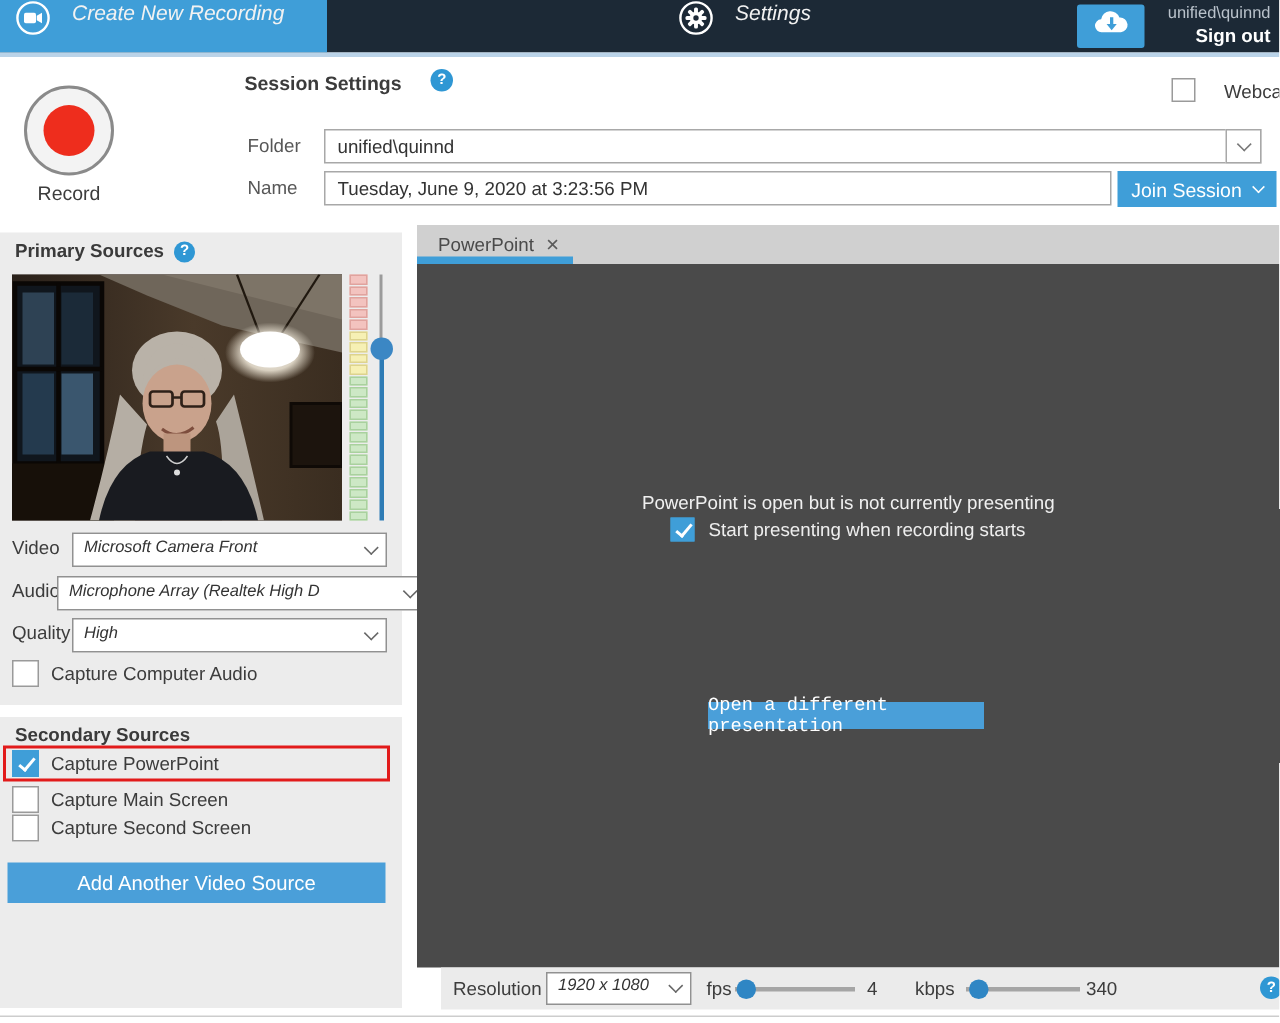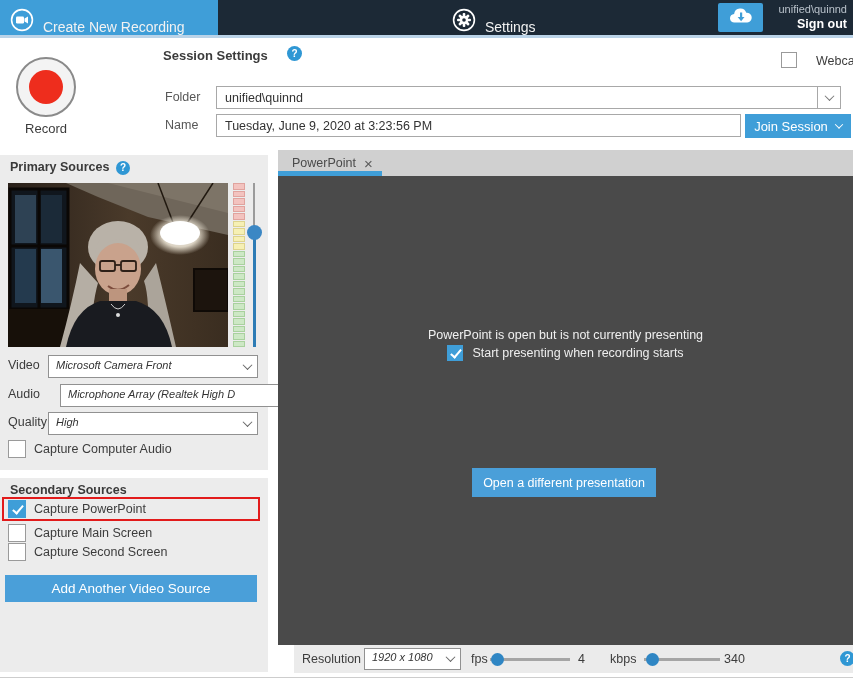--- a/index.html
+++ b/index.html
@@ -3,21 +3,21 @@
 <meta charset="utf-8">
 <style>
   * { margin:0; padding:0; box-sizing:border-box; }
   html,body { background:#fff; }
   body { font-family:"Liberation Sans", sans-serif; }
   #app { position:relative; width:853px; height:682px; background:#fff; overflow:hidden; }
 
   
   .header { position:absolute; left:0; top:0; width:853px; height:35px; background:#1c2936; }
   .hdr-strip { position:absolute; left:0; top:35px; width:853px; height:3px; background:#bad3e8; }
-  .tab { position:absolute; top:0; height:35px; display:flex; align-items:flex-end; gap:9px; color:#f2f2f2; font-size:14px; cursor:pointer; }
+  .tab { position:absolute; top:0; height:35px; display:flex; align-items:flex-start; gap:14px; color:#f2f2f2; font-size:14px; cursor:pointer;font-style:italic; }
   .tab.active { background:#3f9ed8; padding:0 14px 0 10px; left:0; width:218px; }
   .tab.t2 { left:245px; }
   .tab.t3 { left:452px; }
   .cloudbtn { position:absolute; left:718px; top:3px; width:45px; height:29px; background:#3f9ed8; border-radius:2px; display:flex; align-items:center; justify-content:center; cursor:pointer; }
   .userblock { position:absolute; right:6px; top:3px; text-align:right; }
   .username { font-size:11px; color:#b9c2cb; line-height:13px; }
   .signout { font-size:12.5px; color:#fff; font-weight:bold; line-height:16px; cursor:pointer; }
 
   
   .record-wrap { position:absolute; left:8px; top:57px; width:76px; text-align:center; }
@@ -60,40 +60,40 @@
   .vslider { position:absolute; left:246px; top:28px; width:16px; height:164px; }
   .vtrack-top { position:absolute; left:7px; top:0; width:2px; height:49px; background:#9b9b9b; }
   .vtrack-bot { position:absolute; left:6.5px; top:49px; width:3px; height:115px; background:#2e7cb5; }
   .vhandle { position:absolute; left:1px; top:42px; width:15px; height:15px; border-radius:50%; background:#3b87c4; cursor:pointer; }
 
   .src-label { position:absolute; left:8px; font-size:12.5px; color:#3c3c3c; }
   .sel { position:absolute; background:#fff; border:1px solid #919191; height:23px; cursor:pointer; }
   .sel .txt { position:absolute; left:7px; top:3px; right:18px; font-size:11px; color:#333; white-space:nowrap; overflow:hidden;font-style:italic; }
   .sel .chv { position:absolute; right:6px; top:7px; color:#666; }
   .sel.v1 { left:48px; top:200px; width:210px; }
-  .sel.v2 { left:60px; top:229px; width:246px; }
+  .sel.v2 { left:38px; top:229px; width:246px; }
   .sel.v3 { left:48px; top:257px; width:210px; }
 
   .ck-row { position:absolute; display:flex; align-items:center; gap:8px; }
   .ck-row .lbl { font-size:12.5px; color:#3c3c3c; white-space:nowrap; }
   .hl-red { position:absolute; left:2px; top:19px; width:258px; height:24px; border:2px solid #e21b1b; }
 
   .add-btn { position:absolute; left:5px; top:97px; width:252px; height:27px; background:#4a9fd9; color:#fff; font-size:13.5px; display:flex; align-items:center; justify-content:center; cursor:pointer; }
 
   
   .rpanel { position:absolute; left:278px; top:150px; width:575px; height:523px; }
   .tabbar { position:absolute; left:0; top:0; width:575px; height:26px; background:#d0d0d0; }
   .pp-tab { position:absolute; left:0; top:0; height:26px; display:flex; align-items:center; gap:8px; padding-left:14px; cursor:pointer; }
   .pp-tab .tlabel { font-size:12.5px; color:#4a4a4a; }
   .pp-tab .tclose { font-size:15px; color:#5a5a5a; cursor:pointer; line-height:1; }
   .tab-underline { position:absolute; left:0; bottom:0; width:104px; height:5px; background:#3f9ed8; }
   .darkarea { position:absolute; left:0; top:26px; width:575px; height:469px; background:#4a4a4a; }
   .pp-msg { position:absolute; left:0; top:152px; width:575px; text-align:center; color:#f0f0f0; font-size:12.5px; }
   .pp-check { position:absolute; left:0; top:169px; width:575px; display:flex; align-items:center; justify-content:center; gap:9px; color:#eee; font-size:12.5px; }
-  .open-btn { position:absolute; left:194px; top:292px; width:184px; height:29px; background:#4a9fd9; color:#fff; font-size:12.5px; display:flex; align-items:center; justify-content:center; cursor:pointer; }
+  .open-btn { position:absolute; left:194px; top:292px; width:184px; height:18px; background:#4a9fd9; color:#fff; font-size:12.5px; display:flex; align-items:center; justify-content:center; cursor:pointer;font-family:Liberation Mono, monospace; }
 
   .bbar { position:absolute; left:16px; top:495px; width:575px; height:28px; background:#ebebeb; }
   .bbar .blabel { position:absolute; top:7px; font-size:12.5px; color:#3c3c3c; }
   .sel.res { left:70px; top:3px; width:97px; height:22px; }
   .hslider { position:absolute; top:13px; height:3px; background:#a5a5a5; }
   .hhandle { position:absolute; top:-5px; width:13px; height:13px; border-radius:50%; background:#2f86c4; cursor:pointer; }
   .hs1 { left:196px; width:80px; }
   .hs2 { left:350px; width:76px; }
 
   .footer-line { position:absolute; left:0; top:677px; width:853px; height:1px; background:#cdcdcd; }

